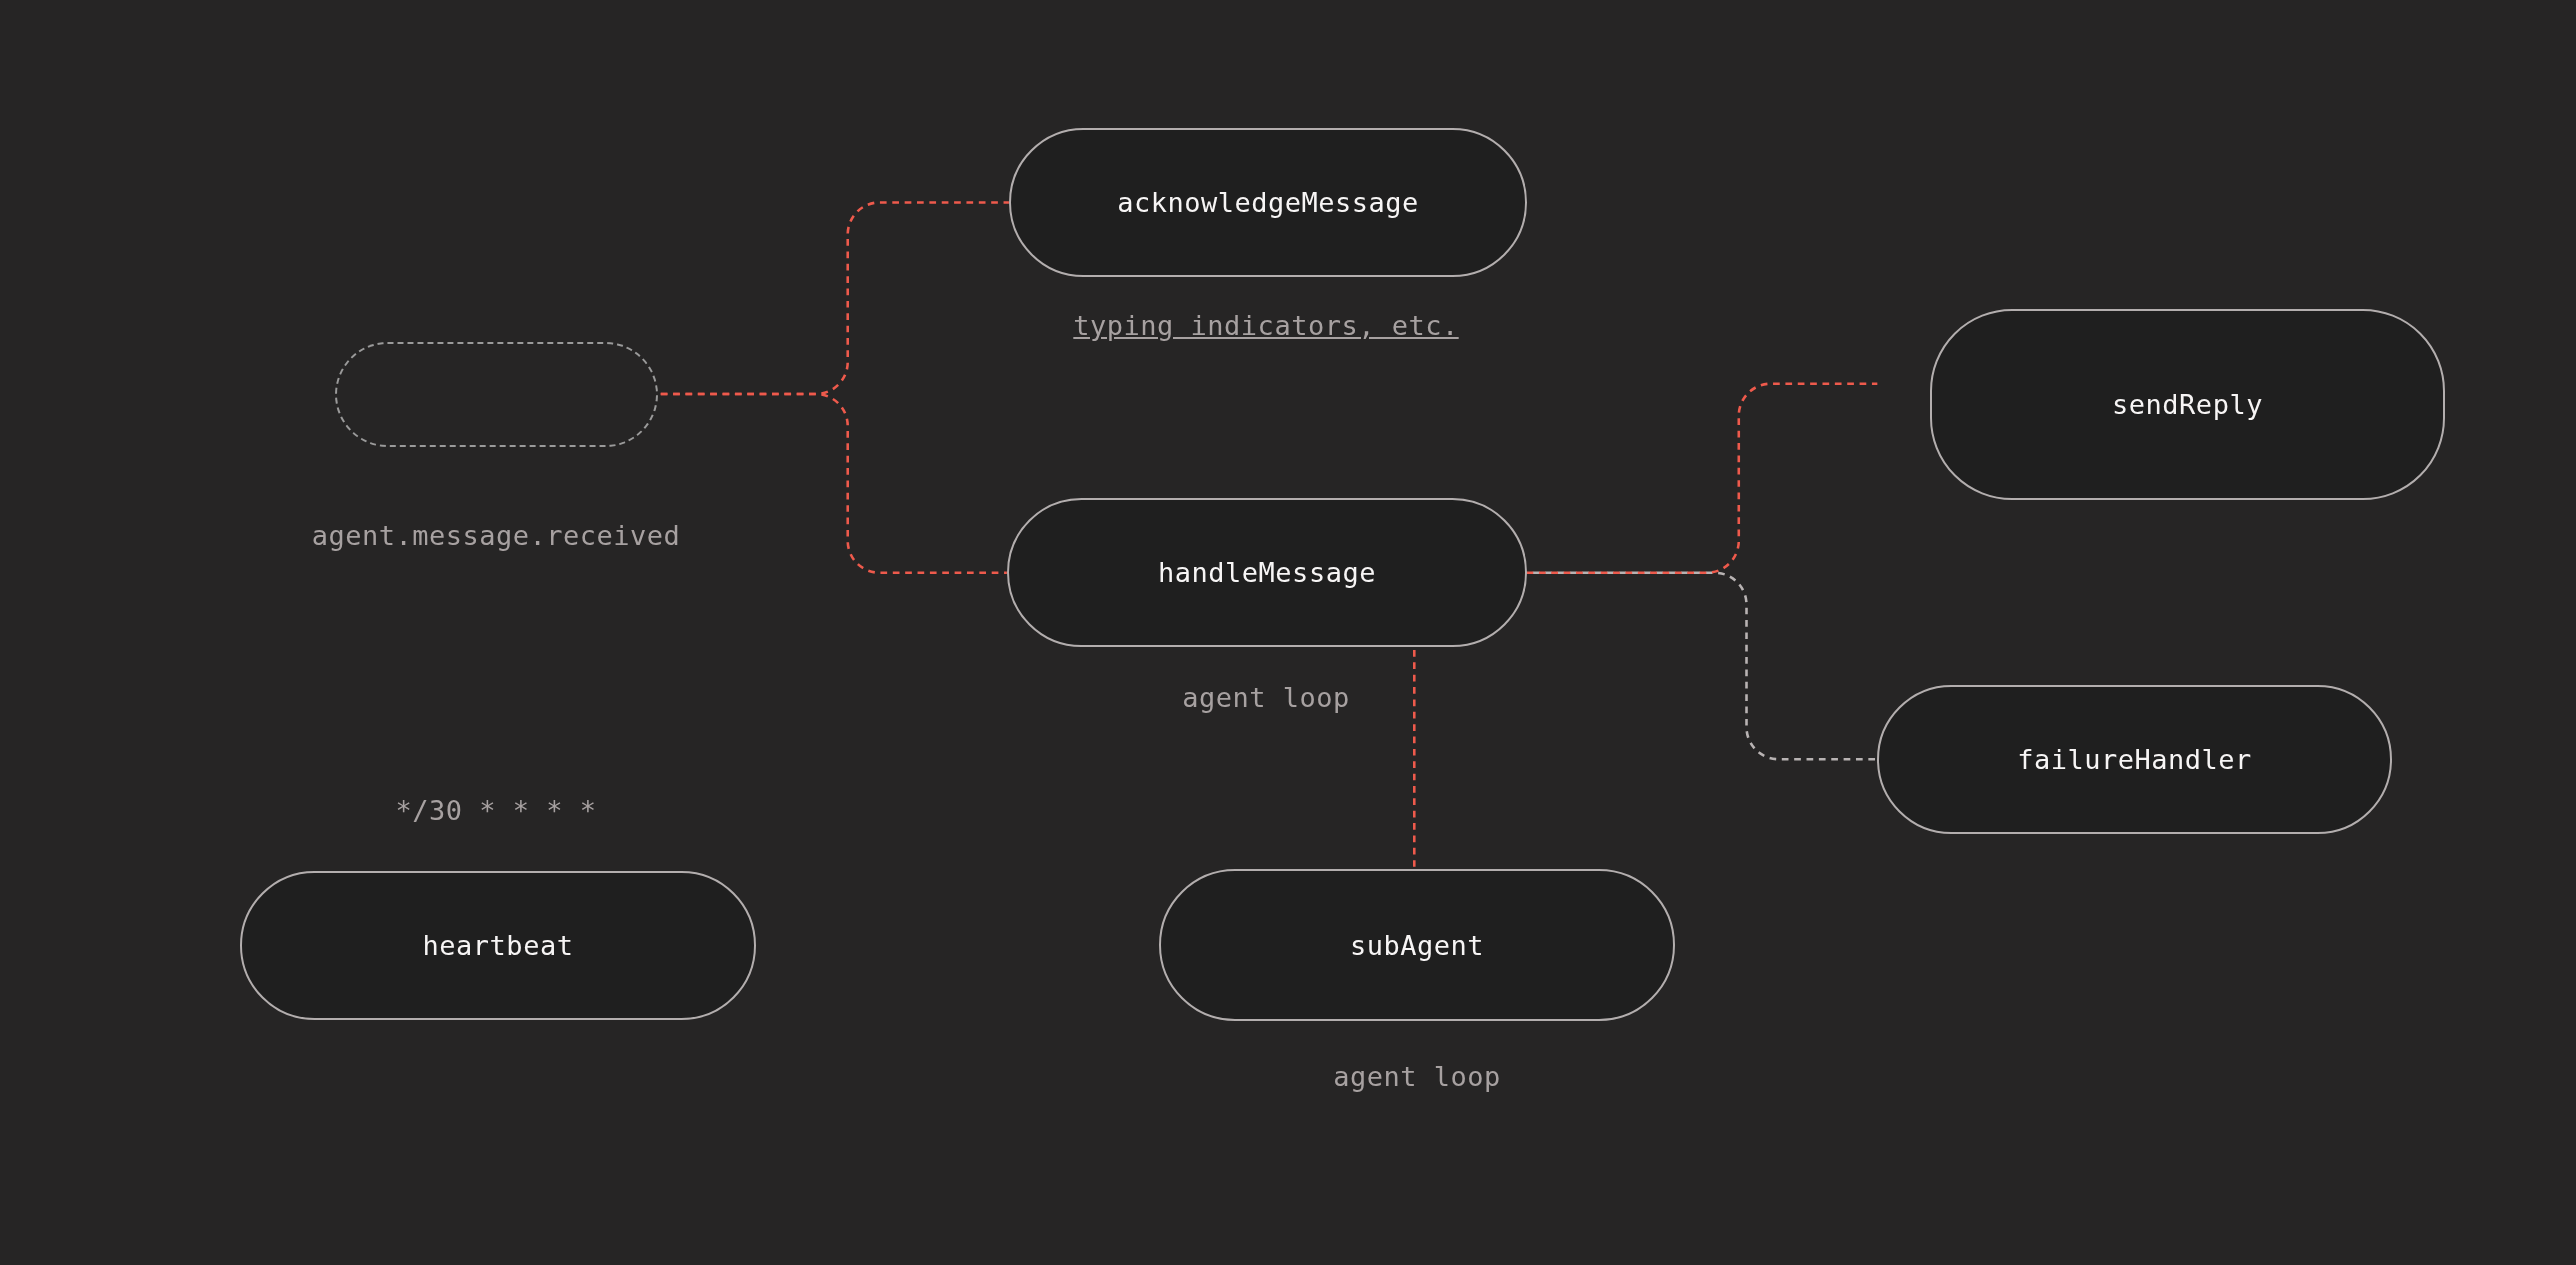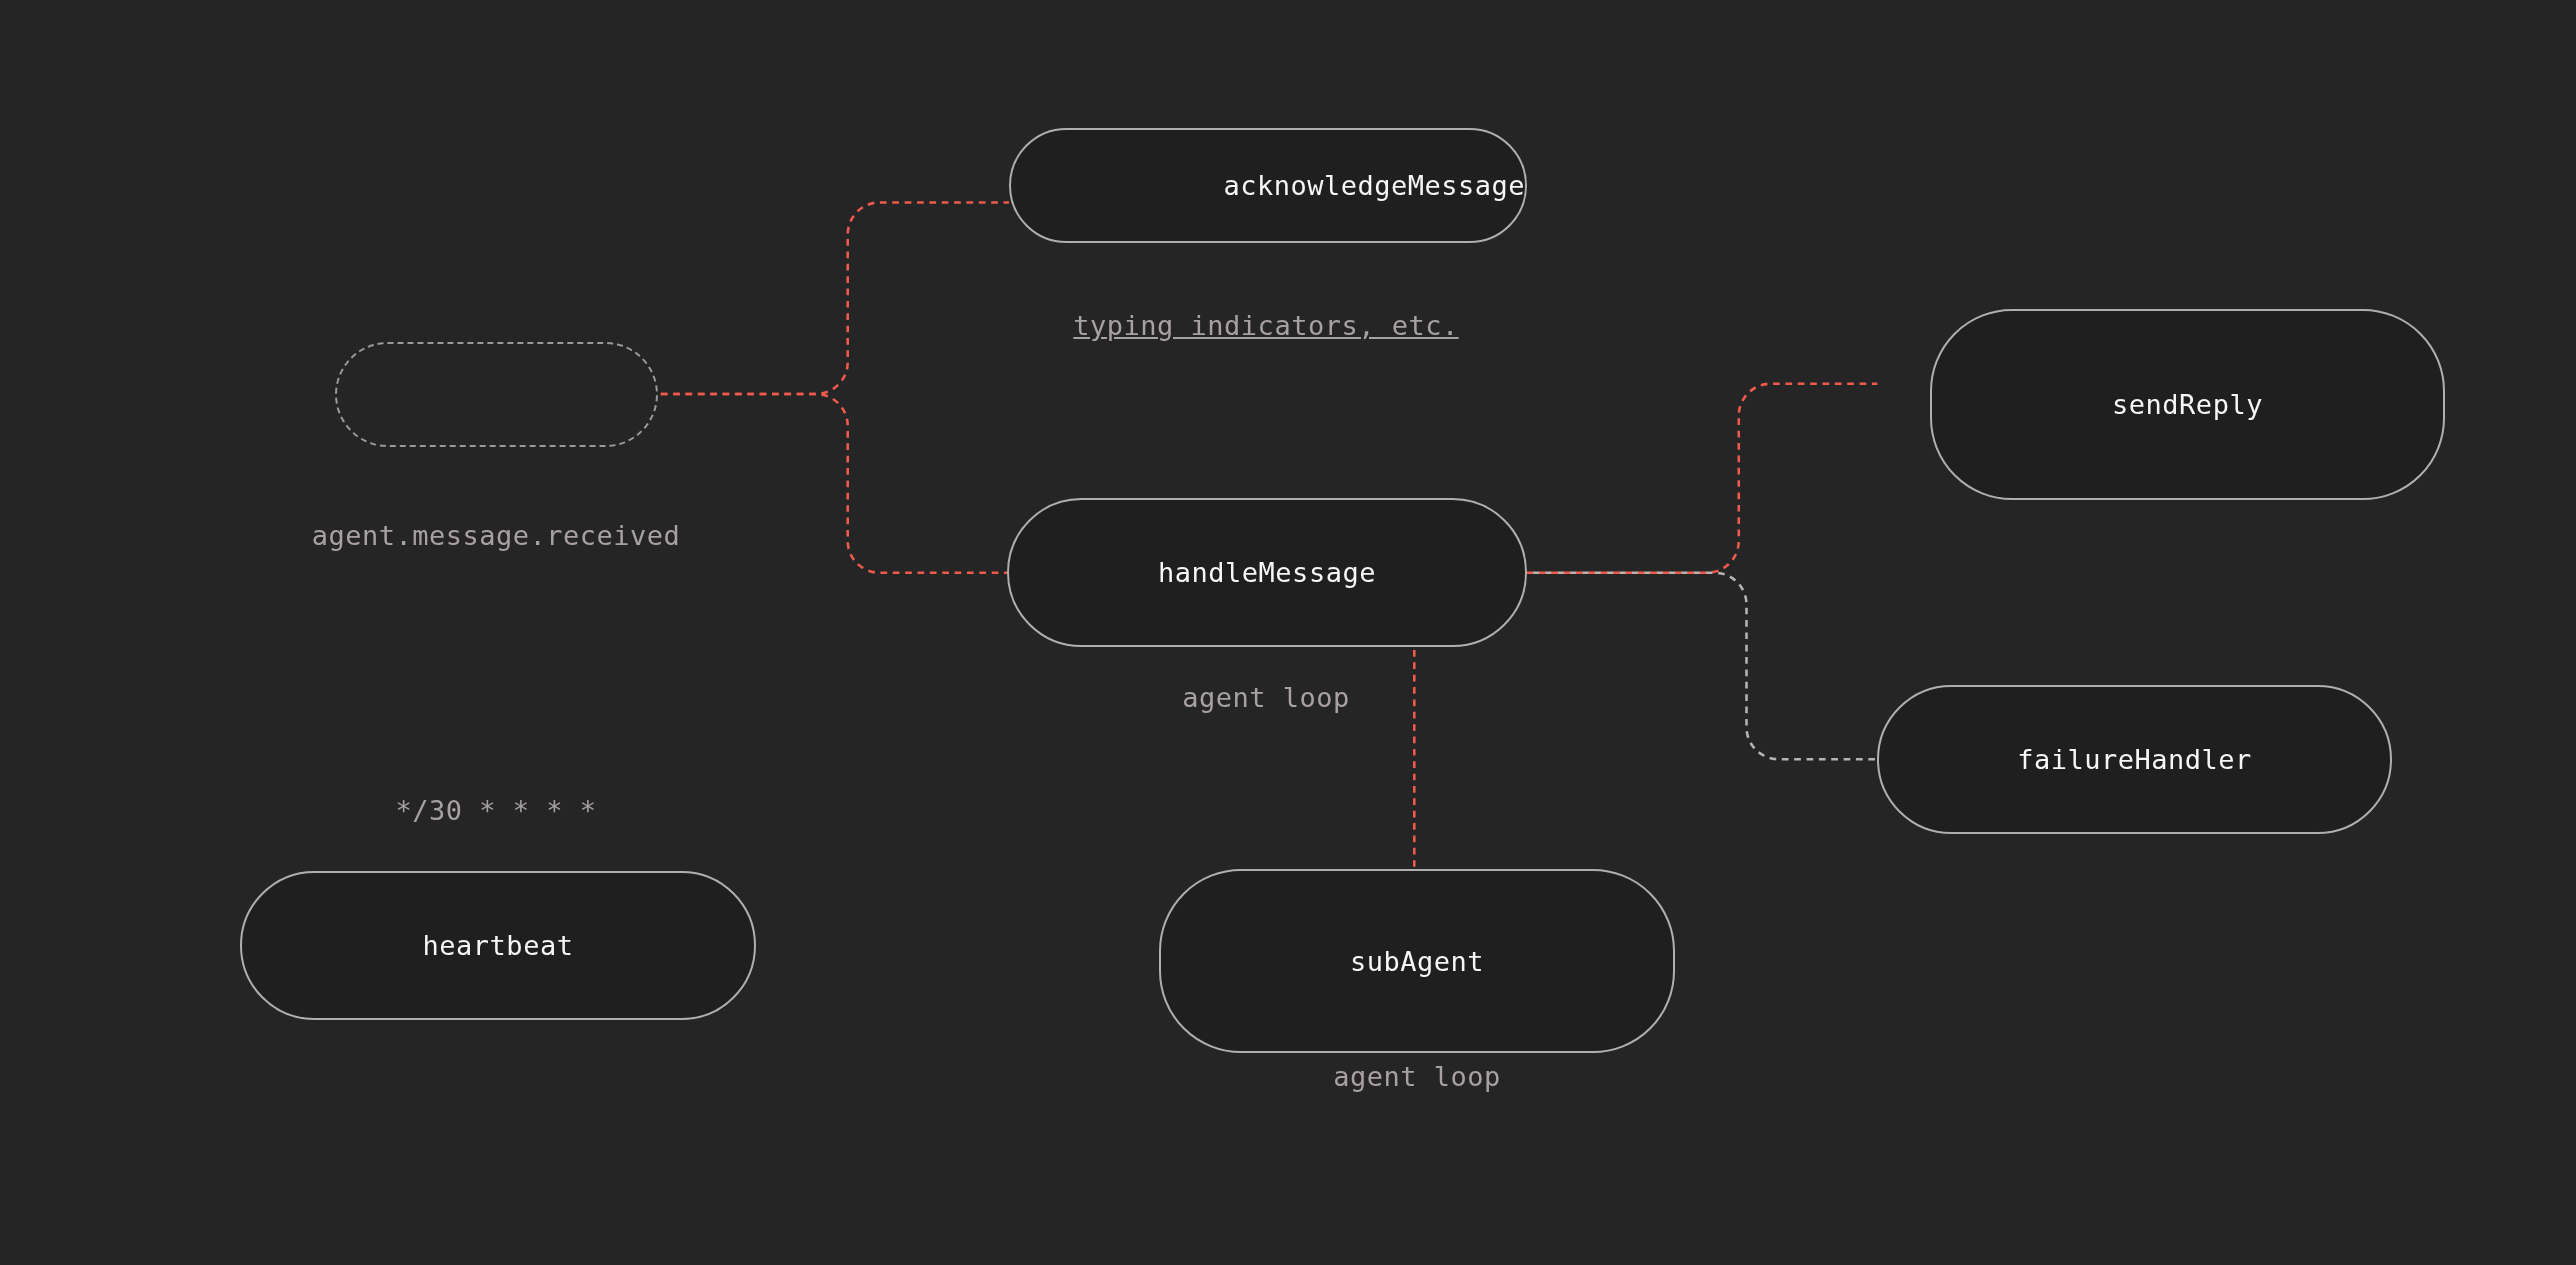--- a/index.html
+++ b/index.html
@@ -40,25 +40,25 @@
     border:2.6px dashed var(--ghost-border);
     border-radius:57px;
   }
   .caption{
     position:absolute;transform:translateX(-50%);
     color:var(--caption-text);
     font-size:27px;line-height:36px;letter-spacing:0.5px;white-space:nowrap;
   }
   
   .n-trigger{left:335px;top:342px;width:323px;height:105px;}
-  .n-acknowledge{left:1009px;top:128px;width:518px;height:115px;justify-content:flex-end;}
+  .n-acknowledge{left:1009px;top:128px;width:518px;height:149px;}
   .n-handle{left:1007px;top:498px;width:520px;height:149px;text-align:right;}
   .n-sendreply{left:1930px;top:309px;width:515px;height:191px;}
   .n-failure{left:1877px;top:685px;width:515px;height:149px;}
-  .n-subagent{left:1159px;top:869px;width:516px;height:184px;}
+  .n-subagent{left:1159px;top:869px;width:516px;height:152px;}
   .n-heartbeat{left:240px;top:871px;width:516px;height:149px;}
   
   .c-trigger{left:496px;top:474px;margin-top:44px;}
   .c-acknowledge{left:1266px;top:308px;text-decoration:underline;}
   .c-handle{left:1266px;top:680px;}
   .c-subagent{left:1417px;top:1059px;}
   .c-heartbeat{left:496px;top:1059px;}
   .c-schedule{left:496px;top:793px;}
 </style>
 </head>

